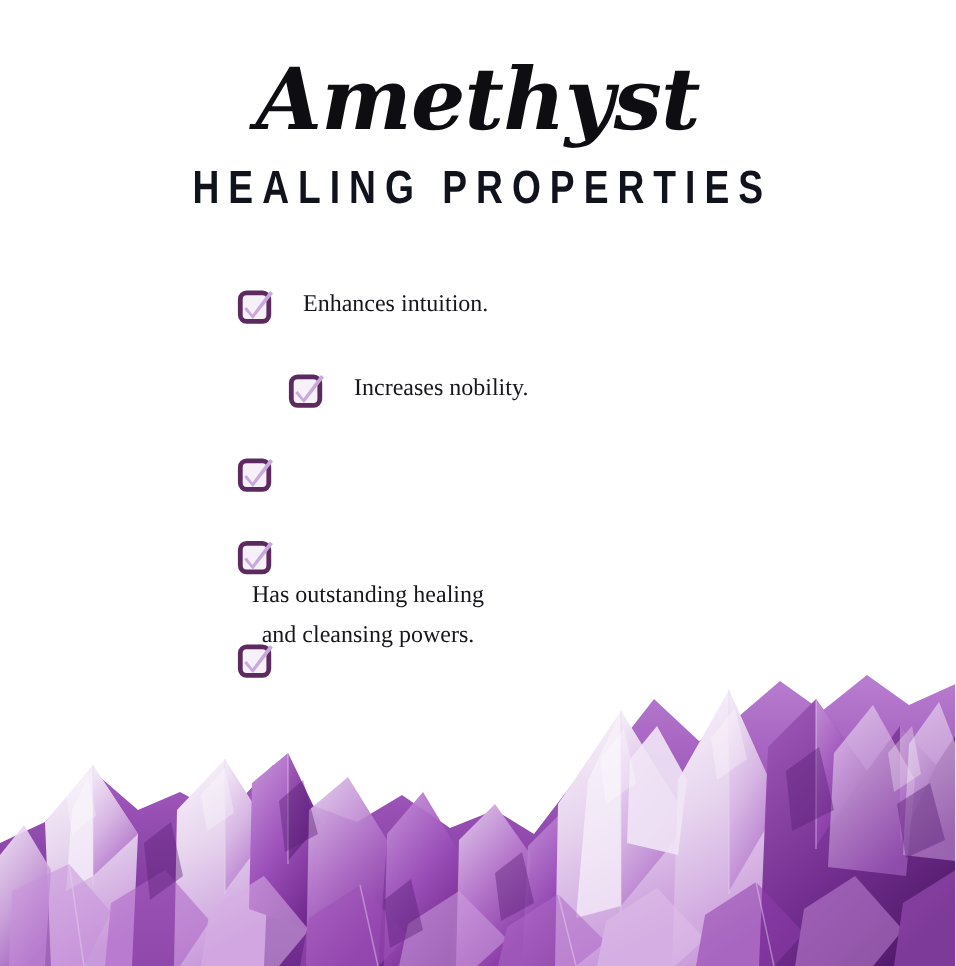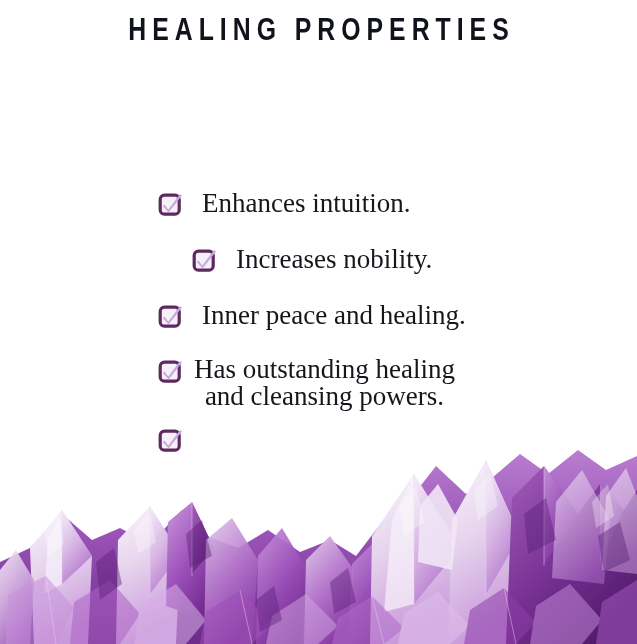--- a/index.html
+++ b/index.html
@@ -62,37 +62,37 @@
     list-style: none;
   }
   .list-item {
     position: absolute;
     display: flex;
     align-items: flex-start;
   }
   .item-1 { left: 158px; top: 5px;   }
   .item-2 { left: 158px; top: 61px; margin-left: 34px;  }
   .item-3 { left: 158px; top: 117px; }
-  .item-4 { left: 158px; top: 172px; }
+  .item-4 { left: 158px; top: 172px; flex-direction: column; }
   .item-5 { left: 158px; top: 241px; }
 
   
   .checkbox {
     flex: 0 0 auto;
     width: 26px;
     height: 26px;
     margin-top: 1px;
     position: relative;
   }
   .checkbox svg { display: block; }
 
   
   .item-text {
     font-family: "Liberation Serif", serif;
-    font-size: 27px;
+    font-size: 16px;
     line-height: 28px;
     color: #16161c;
     white-space: pre-line;
     margin-left: 18px;
     margin-top: -1px;
   }
   .item-4 .item-text {
     margin-left: 10px;
     text-align: center;
     line-height: 27px;
@@ -108,20 +108,21 @@
     height: 200px;
   }
   .crystals svg { display: block; width: 637px; height: 200px; }
 </style>
 </head>
 <body>
 
 <div class="poster">
 
   <div class="header">
+    <div class="title">Amethyst</div>
     <div class="subtitle">HEALING PROPERTIES</div>
   </div>
 
   <ul class="list">
 
     <li class="list-item item-1">
       <span class="checkbox">
         <svg viewBox="0 0 26 26" width="26" height="26" aria-hidden="true">
           <rect x="2.2" y="4.2" width="19.0" height="19.0" rx="4.2" ry="4.2" fill="#f6f1f9" stroke="#5d2a5f" stroke-width="3.2"></rect>
           <path d="M6.4 13.6 L10.3 18.6 L22.0 3.0 L24.0 4.6 L10.6 21.6 L4.8 15.0 Z" fill="#c9a8dd"></path>
@@ -140,21 +141,20 @@
       <span class="item-text">Increases nobility.</span>
     </li>
 
     <li class="list-item item-3">
       <span class="checkbox">
         <svg viewBox="0 0 26 26" width="26" height="26" aria-hidden="true">
           <rect x="2.2" y="4.2" width="19.0" height="19.0" rx="4.2" ry="4.2" fill="#f6f1f9" stroke="#5d2a5f" stroke-width="3.2"></rect>
           <path d="M6.4 13.6 L10.3 18.6 L22.0 3.0 L24.0 4.6 L10.6 21.6 L4.8 15.0 Z" fill="#c9a8dd"></path>
         </svg>
       </span>
-      <span class="item-text">Inner peace and healing.</span>
     </li>
 
     <li class="list-item item-4">
       <span class="checkbox">
         <svg viewBox="0 0 26 26" width="26" height="26" aria-hidden="true">
           <rect x="2.2" y="4.2" width="19.0" height="19.0" rx="4.2" ry="4.2" fill="#f6f1f9" stroke="#5d2a5f" stroke-width="3.2"></rect>
           <path d="M6.4 13.6 L10.3 18.6 L22.0 3.0 L24.0 4.6 L10.6 21.6 L4.8 15.0 Z" fill="#c9a8dd"></path>
         </svg>
       </span>
       <span class="item-text">Has outstanding healing

